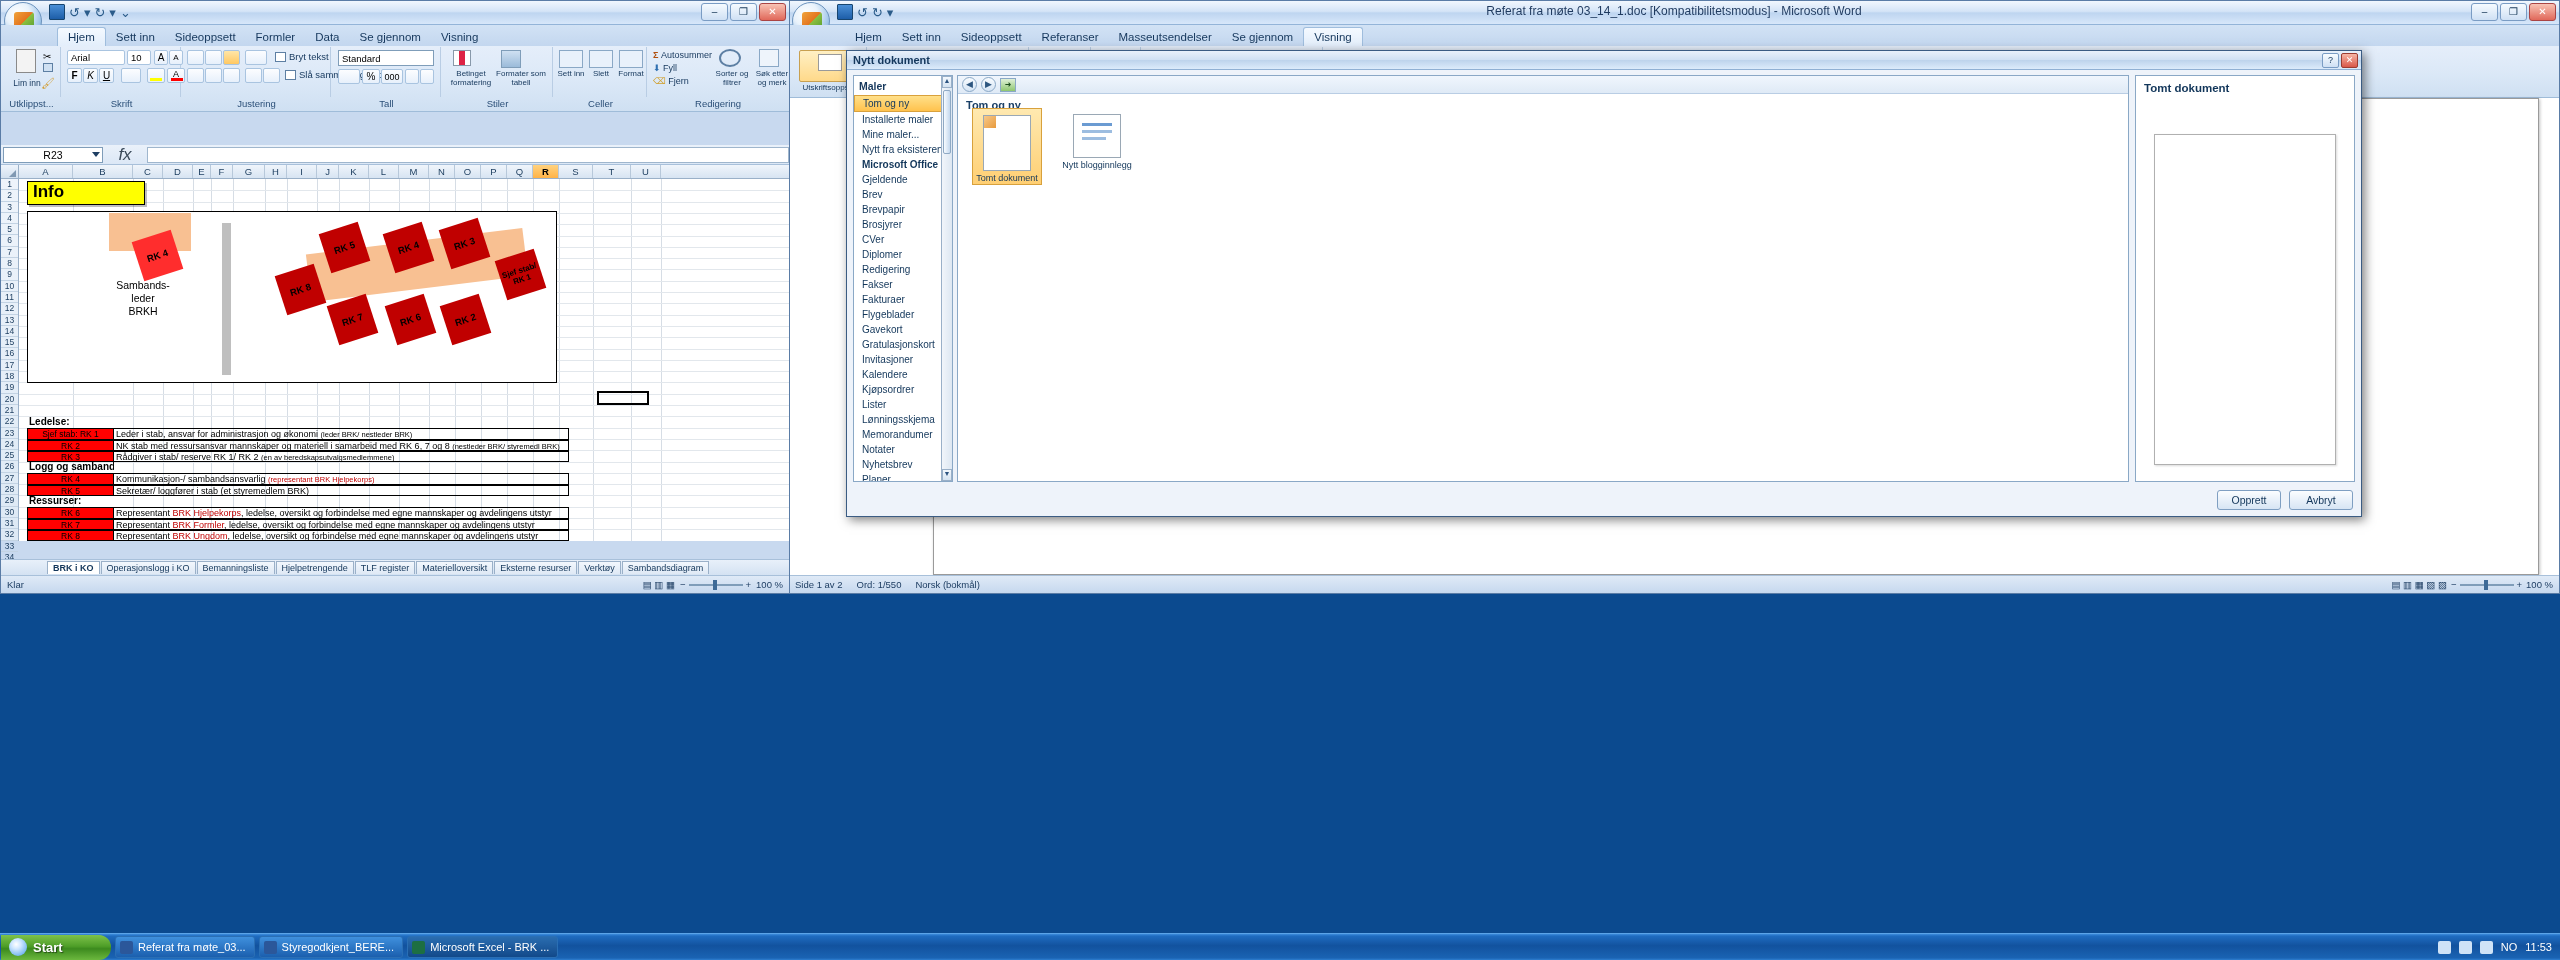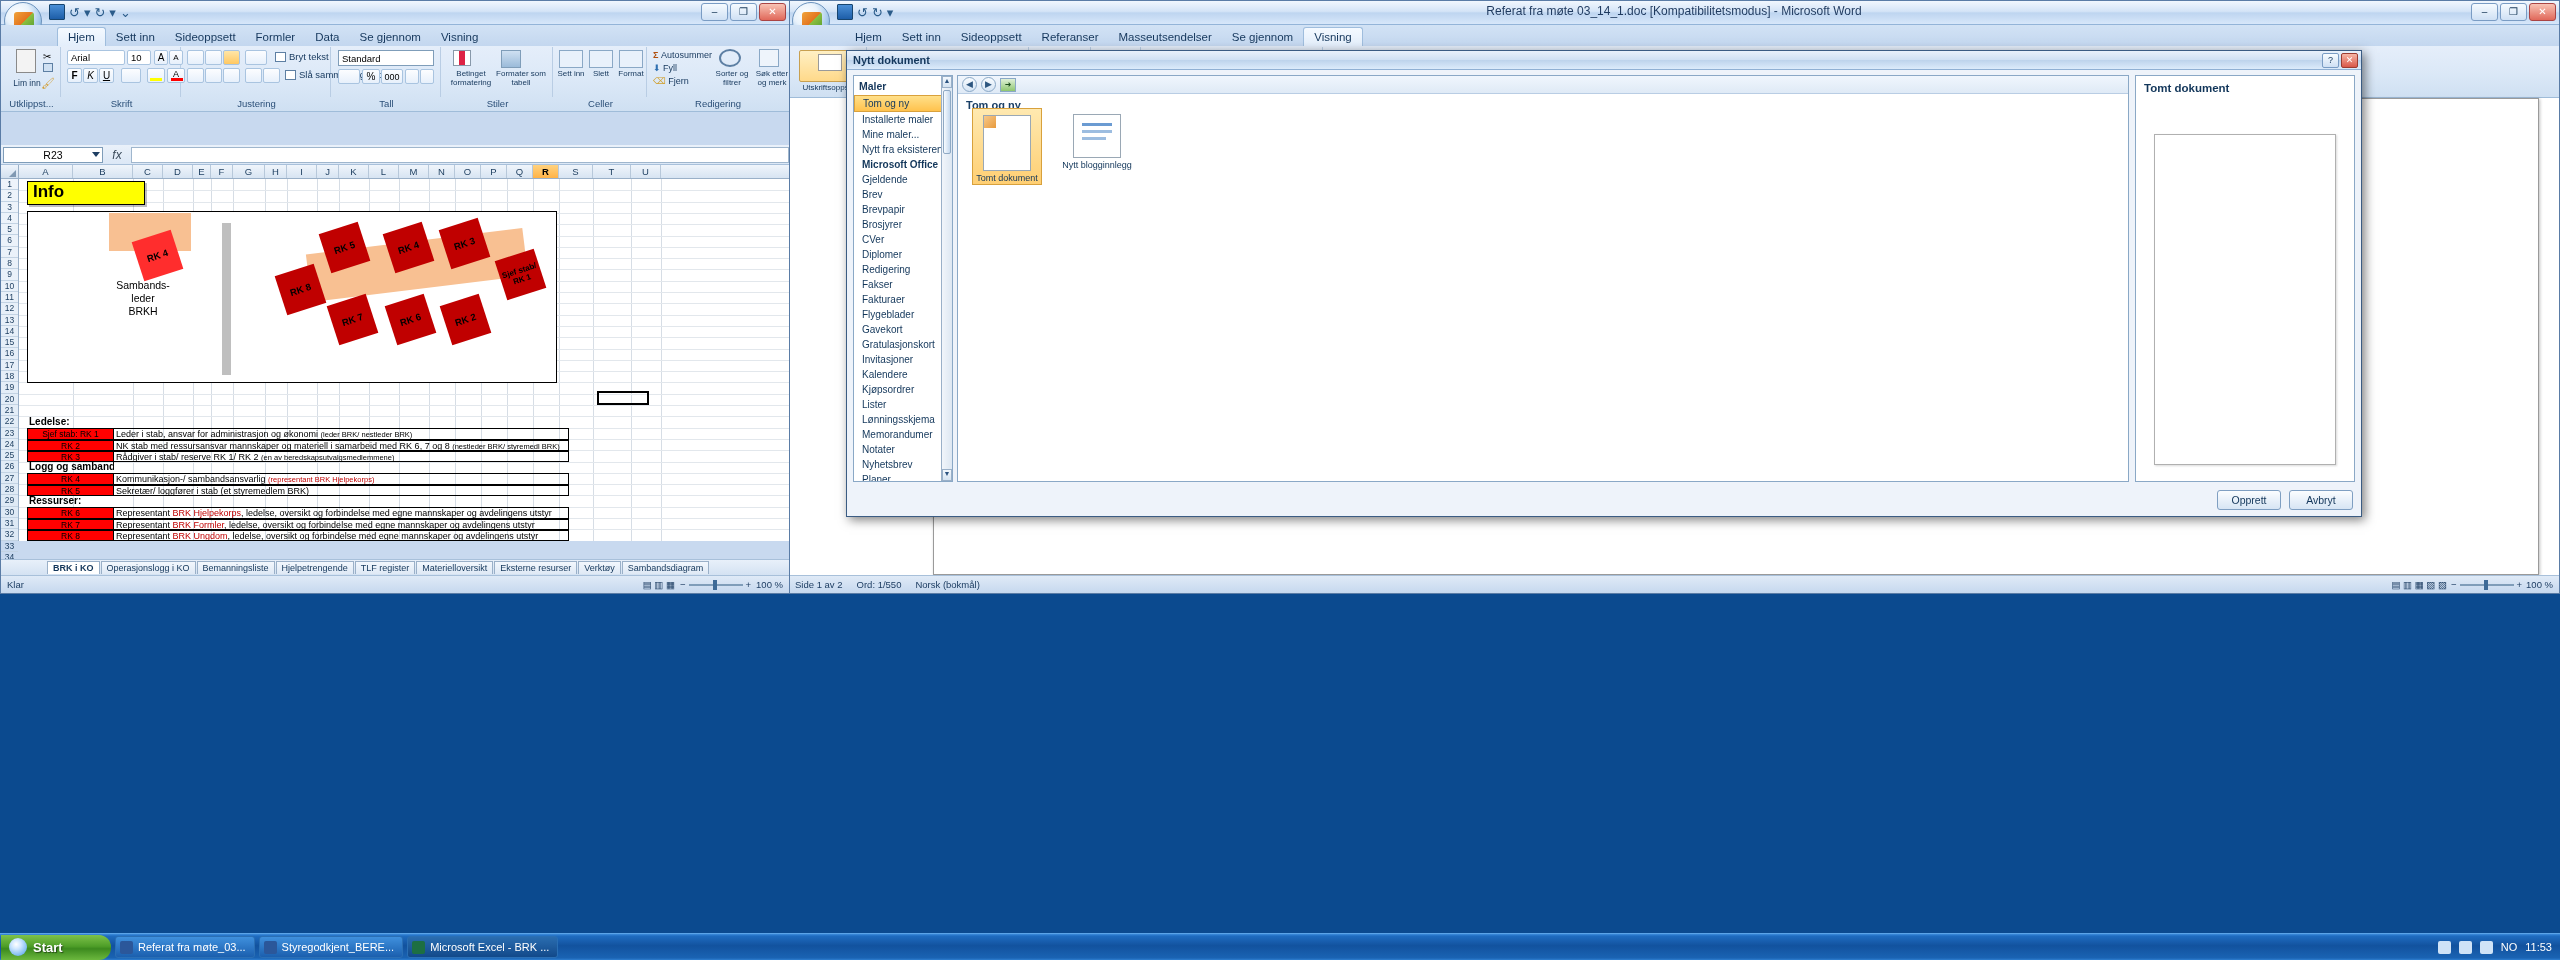--- a/index.html
+++ b/index.html
@@ -62,21 +62,21 @@
   
   #excel { left:0; top:0; width:790px; height:594px; }
 
   .fbar { position:absolute; left:0; right:0; height:20px;
           background:linear-gradient(to bottom,#eaf1fa,#dce8f6); border-bottom:1px solid #a8c0da;
           display:flex; align-items:center; }
   .namebox { width:100px; height:16px; margin-left:2px; background:#fff; border:1px solid #7f9db9;
              font-size:10.5px; text-align:center; line-height:15px; color:#000; position:relative; }
   .namebox .dd { position:absolute; right:2px; top:4px; width:0;height:0;
                  border-left:4px solid transparent;border-right:4px solid transparent;border-top:5px solid #1f3f63; }
-  .fx { width:28px; text-align:center; font-style:italic; font-size:12px; color:#3a4a5a; }
+  .fx { width:44px; text-align:center; font-style:italic; font-size:17px; color:#3a4a5a; }
   .finput { flex:1; height:16px; background:#fff; border:1px solid #9fb6cd; }
 
   .colhead { position:absolute; left:0; right:0; height:14px;
              background:linear-gradient(to bottom,#f0f5fb,#d7e4f2); border-bottom:1px solid #9ab0c8; display:flex; }
   .corner { width:18px; border-right:1px solid #9ab0c8; position:relative;
             background:linear-gradient(to bottom,#eef4fb,#d2e0ef); }
   .corner:after{content:"";position:absolute;right:2px;bottom:1px;border-left:7px solid transparent;border-bottom:7px solid #8099b3;}
   .ch { border-right:1px solid #b7c8da; text-align:center; font-size:9.5px; color:#1b3c5e; line-height:13px; }
   .ch.sel { background:linear-gradient(to bottom,#ffd27f,#ffb347); color:#000; font-weight:bold; }
 

